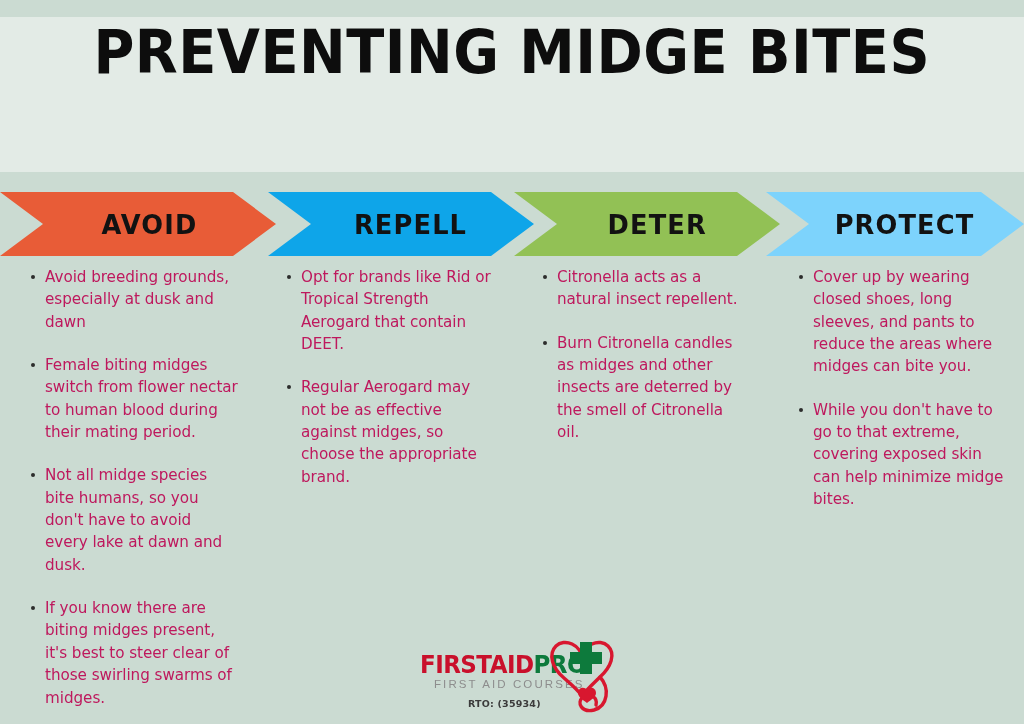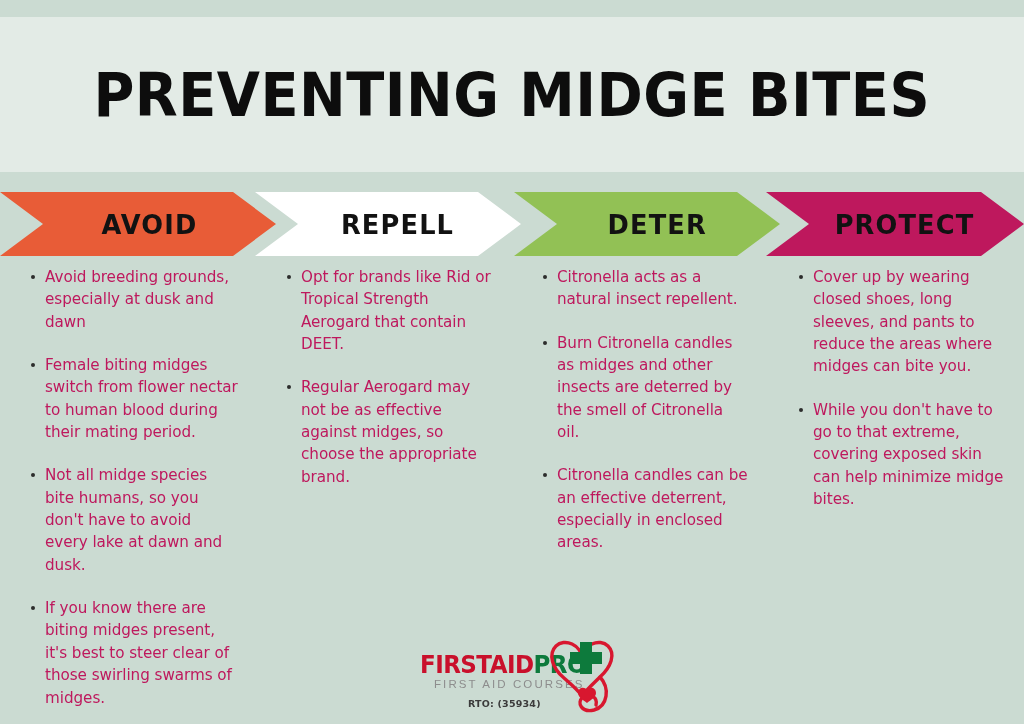--- a/index.html
+++ b/index.html
@@ -26,21 +26,20 @@
 
   
   .title-band {
     position: absolute;
     left: 0;
     top: 17px;
     width: 1024px;
     height: 155px;
     background: #e3ebe6;
     display: flex;
-    align-items: center;
     justify-content: center;
   }
 
   .poster-title {
     font-family: "DejaVu Sans", "Liberation Sans", sans-serif;
     font-weight: 700;
     font-size: 60px;
     letter-spacing: 0.5px;
     color: #0d0d0d;
     text-align: center;
@@ -83,41 +82,41 @@
   .chev-1 {
     left: 0;
     width: 276px;
     background: #e85c37;
     clip-path: polygon(0 0, 233px 0, 276px 50%, 233px 100%, 0 100%, 43px 50%);
   }
   .chev-1 .chev-label { margin-left: 22px; }
 
   
   .chev-2 {
-    left: 255px;
+    left: 268px;
     width: 266px;
-    background: #ffffff;
+    background: #0ea5e9;
     clip-path: polygon(0 0, 223px 0, 266px 50%, 223px 100%, 0 100%, 43px 50%);
   }
   .chev-2 .chev-label { margin-left: 20px; }
 
   
   .chev-3 {
     left: 514px;
     width: 266px;
     background: #92c155;
     clip-path: polygon(0 0, 223px 0, 266px 50%, 223px 100%, 0 100%, 43px 50%);
   }
   .chev-3 .chev-label { margin-left: 20px; }
 
   
   .chev-4 {
     left: 766px;
     width: 258px;
-    background: #be185d;
+    background: #7dd3fc;
     clip-path: polygon(0 0, 215px 0, 258px 50%, 215px 100%, 0 100%, 43px 50%);
   }
   .chev-4 .chev-label { margin-left: 20px; }
 
   
   .columns {
     position: absolute;
     left: 0;
     top: 266px;
     width: 1024px;
@@ -250,21 +249,20 @@
       <ul>
         <li>Opt for brands like Rid or Tropical Strength Aerogard that contain DEET.</li>
         <li>Regular Aerogard may not be as effective against midges, so choose the appropriate brand.</li>
       </ul>
     </div>
 
     <div class="column">
       <ul>
         <li>Citronella acts as a natural insect repellent.</li>
         <li>Burn Citronella candles as midges and other insects are deterred by the smell of Citronella oil.</li>
-        <li>Citronella candles can be an effective deterrent, especially in enclosed areas.</li>
       </ul>
     </div>
 
     <div class="column">
       <ul>
         <li>Cover up by wearing closed shoes, long sleeves, and pants to reduce the areas where midges can bite you.</li>
         <li>While you don't have to go to that extreme, covering exposed skin can help minimize midge bites.</li>
       </ul>
     </div>
 

